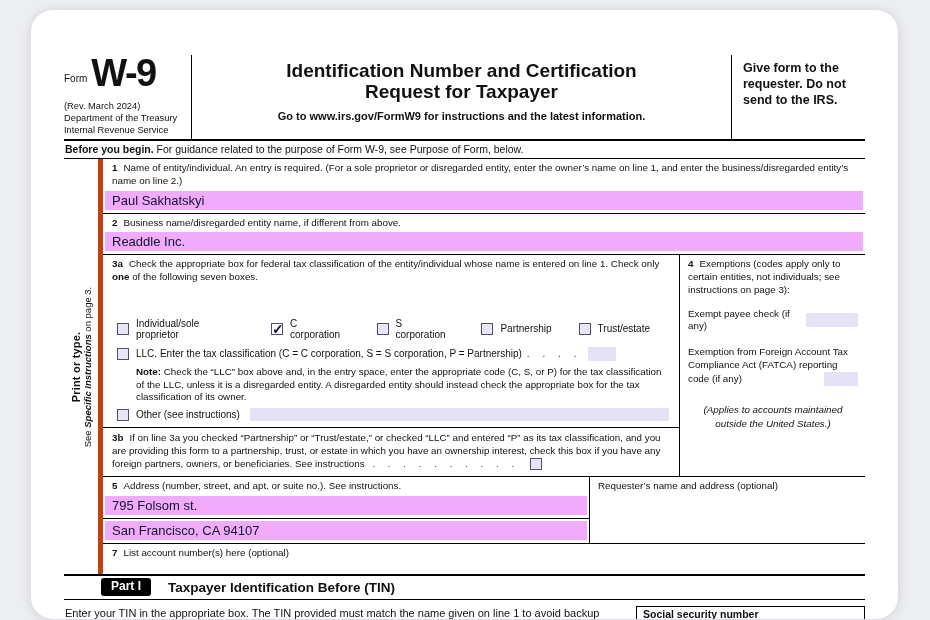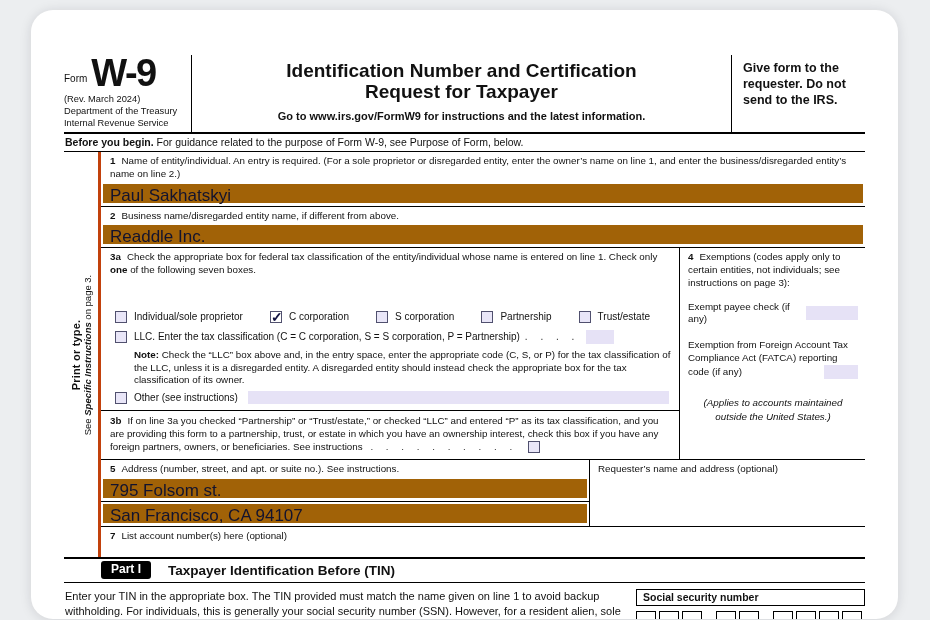--- a/index.html
+++ b/index.html
@@ -10,42 +10,42 @@
 
   .b { font-weight:700; } .i { } .bi { font-weight:700; font-style:italic; }
 
   
   .form-header { display:flex; border-bottom:2.5px solid #000; }
   .hdr-left { width:128px; border-right:1px solid #000; padding:2px 6px 3px 0; }
   .form-id-row { display:flex; align-items:flex-end; }
   .form-word { font-size:10px; padding-bottom:5px; }
   .w9 { font-size:38px; font-weight:700; letter-spacing:-1.5px; line-height:.85; margin-left:4px; }
   .hdr-small { font-size:9.3px; line-height:1.25; }
-  .rev { margin-top:5px; }
+  .rev { margin-top:12px; }
   .hdr-center { flex:1; border-right:1px solid #000; text-align:center; padding:5px 12px 4px; }
   .main-title { font-size:19px; font-weight:700; line-height:1.12; }
   .goto-line { font-size:11px; font-weight:700; margin-top:7px; }
   .hdr-right { width:133px; padding:5px 0 0 11px; font-size:12.5px; font-weight:700; line-height:1.28; }
 
   
   .before-row { border-bottom:1.5px solid #000; font-size:10.5px; padding:2px 2px 3px 1px; }
 
   
   .form-body { display:flex; }
   .side-strip { width:34px; position:relative; }
   .side-text { position:absolute; top:50%; left:50%; transform:translate(-50%,-50%) rotate(-90deg);
                white-space:nowrap; text-align:center; }
   .side-line1 { font-weight:700; font-size:11px; letter-spacing:.2px; }
   .side-line2 { font-size:9.5px; }
-  .main-col { flex:1; border-left:3px solid #c2410c; min-width:0; }
+  .main-col { flex:1; border-left:5px solid #c2410c; min-width:0; }
 
   .rule-b { border-bottom:1px solid #000; }
   .lbl { font-size:9.8px; line-height:1.3; padding:3px 6px 1px 9px; }
   .num { font-weight:700; padding-right:6px; }
-  .value-field { background:#a16207; height:19px; margin:2px 2px 3px 2px; font-size:17px;
+  .value-field { background:#f0abfc; height:19px; margin:2px 2px 3px 2px; font-size:13px;
                  padding:2px 7px 0; color:#13132e; }
 
   
   .row3 { display:flex; border-bottom:1px solid #000; }
   .r3-left { flex:1; min-width:0; }
   .r3-right { width:186px; border-left:1px solid #000; padding:3px 7px 3px 8px; font-size:9.8px; line-height:1.3; }
   .box3a { border-bottom:1px solid #000; padding-bottom:4px; }
   .cb-row { display:flex; align-items:center; padding:6px 2px 2px 14px; font-size:10px;margin-top:27px; }
   .opt { display:flex; align-items:center; margin-right:27px; }
   .cb { width:12px; height:12px; background:#e9e6f8; border:1px solid #50506e; display:inline-block;

